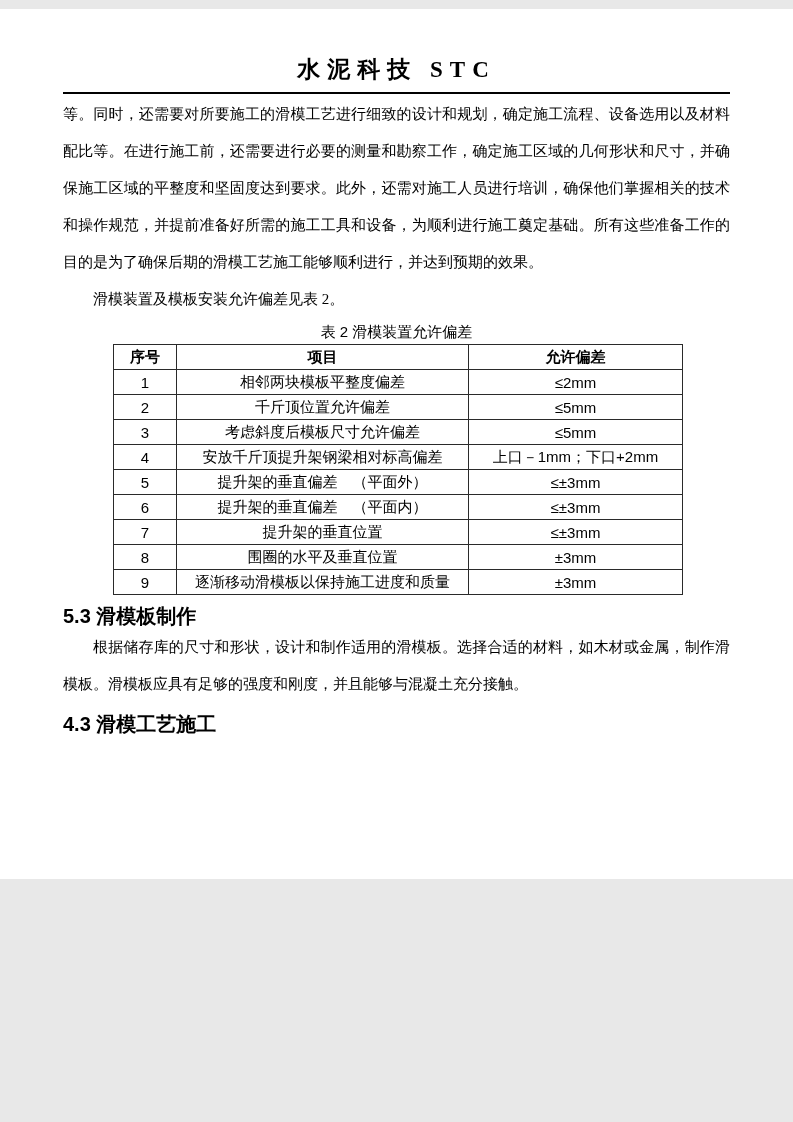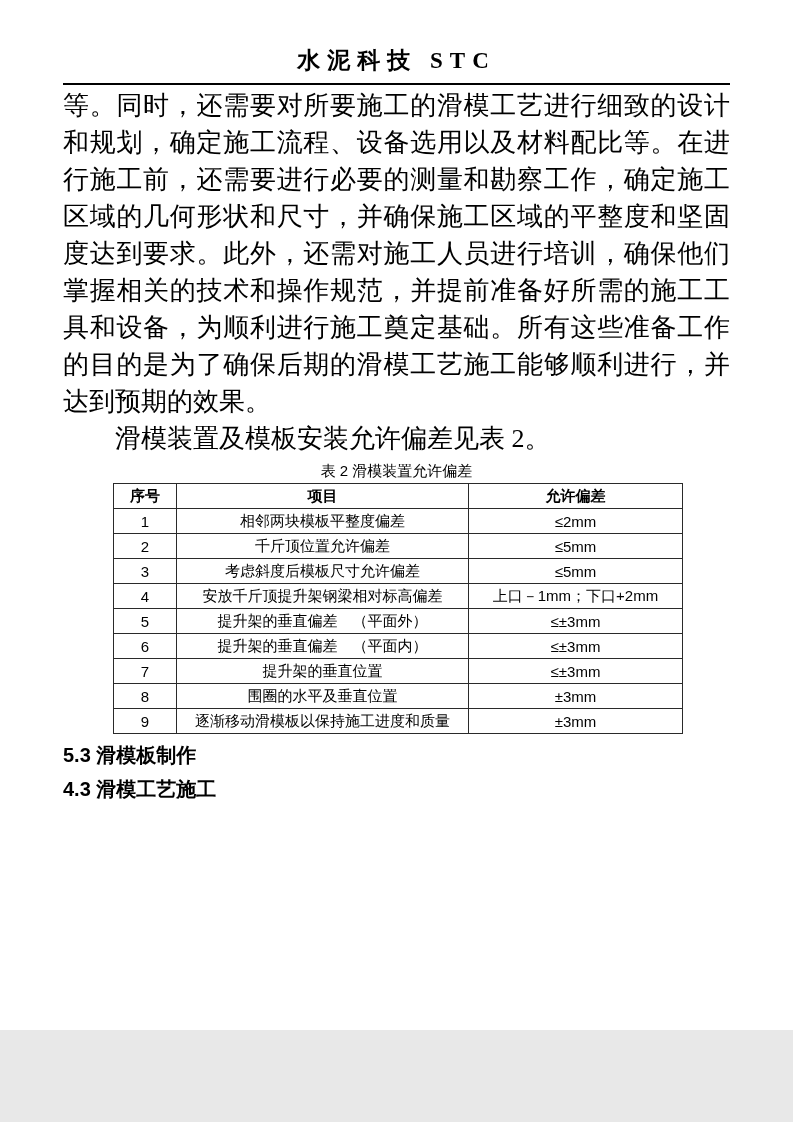--- a/index.html
+++ b/index.html
@@ -1,20 +1,20 @@
 <!DOCTYPE html>
 <html><head>
 <meta charset="utf-8">
 <style>
   html, body { margin: 0; padding: 0; background: #e8e8e8; }
   .page {
     position: relative;
     width: 793px;
-    height: 1030px;
-    margin: 0 auto;
+    height: 870px;
+    margin: 9px auto;
     background: #ffffff;
     color: #000;
     font-family: "Liberation Serif", "DejaVu Serif", serif;
     overflow: hidden;
     box-sizing: border-box;
   }
   .content {
     padding: 46px 63px 0 63px;
   }
   .journal-title {
@@ -24,21 +24,21 @@
     letter-spacing: 7px;
     font-weight: 600;
     white-space: nowrap;
   }
   .header-rule {
     margin-top: 7px;
     border-bottom: 2px solid #000;
   }
   p.body-text {
     margin: 0;
-    font-size: 26px;
+    font-size: 15px;
     line-height: 37px;
     text-align: justify;
     text-justify: inter-ideograph;
   }
   p.first-para { margin-top: 2px; }
   p.indent { text-indent: 2em; }
   .table-caption {
     margin: 4px 0 2px 0;
     text-align: center;
     font-size: 15px;
@@ -175,20 +175,21 @@
       </tr>
       <tr>
         <td>9</td>
         <td>逐渐移动滑模板以保持施工进度和质量</td>
         <td>±3mm</td>
       </tr>
     </tbody>
       </table>
 
     <h2 class="section-heading">5.3 滑模板制作</h2>
+    <p class="body-text indent section-body">根据储存库的尺寸和形状，设计和制作适用的滑模板。选择合适的材料，如木材或金属，制作滑模板。滑模板应具有足够的强度和刚度，并且能够与混凝土充分接触。</p>
 
     <h2 class="section-heading">4.3 滑模工艺施工</h2>
 
   </div>
 
   <div class="footer">
     <div class="footer-line"></div>
     <div class="footer-row">
       <span class="footer-page-num">53</span>
       <span class="footer-issue">2023.No.3</span>

